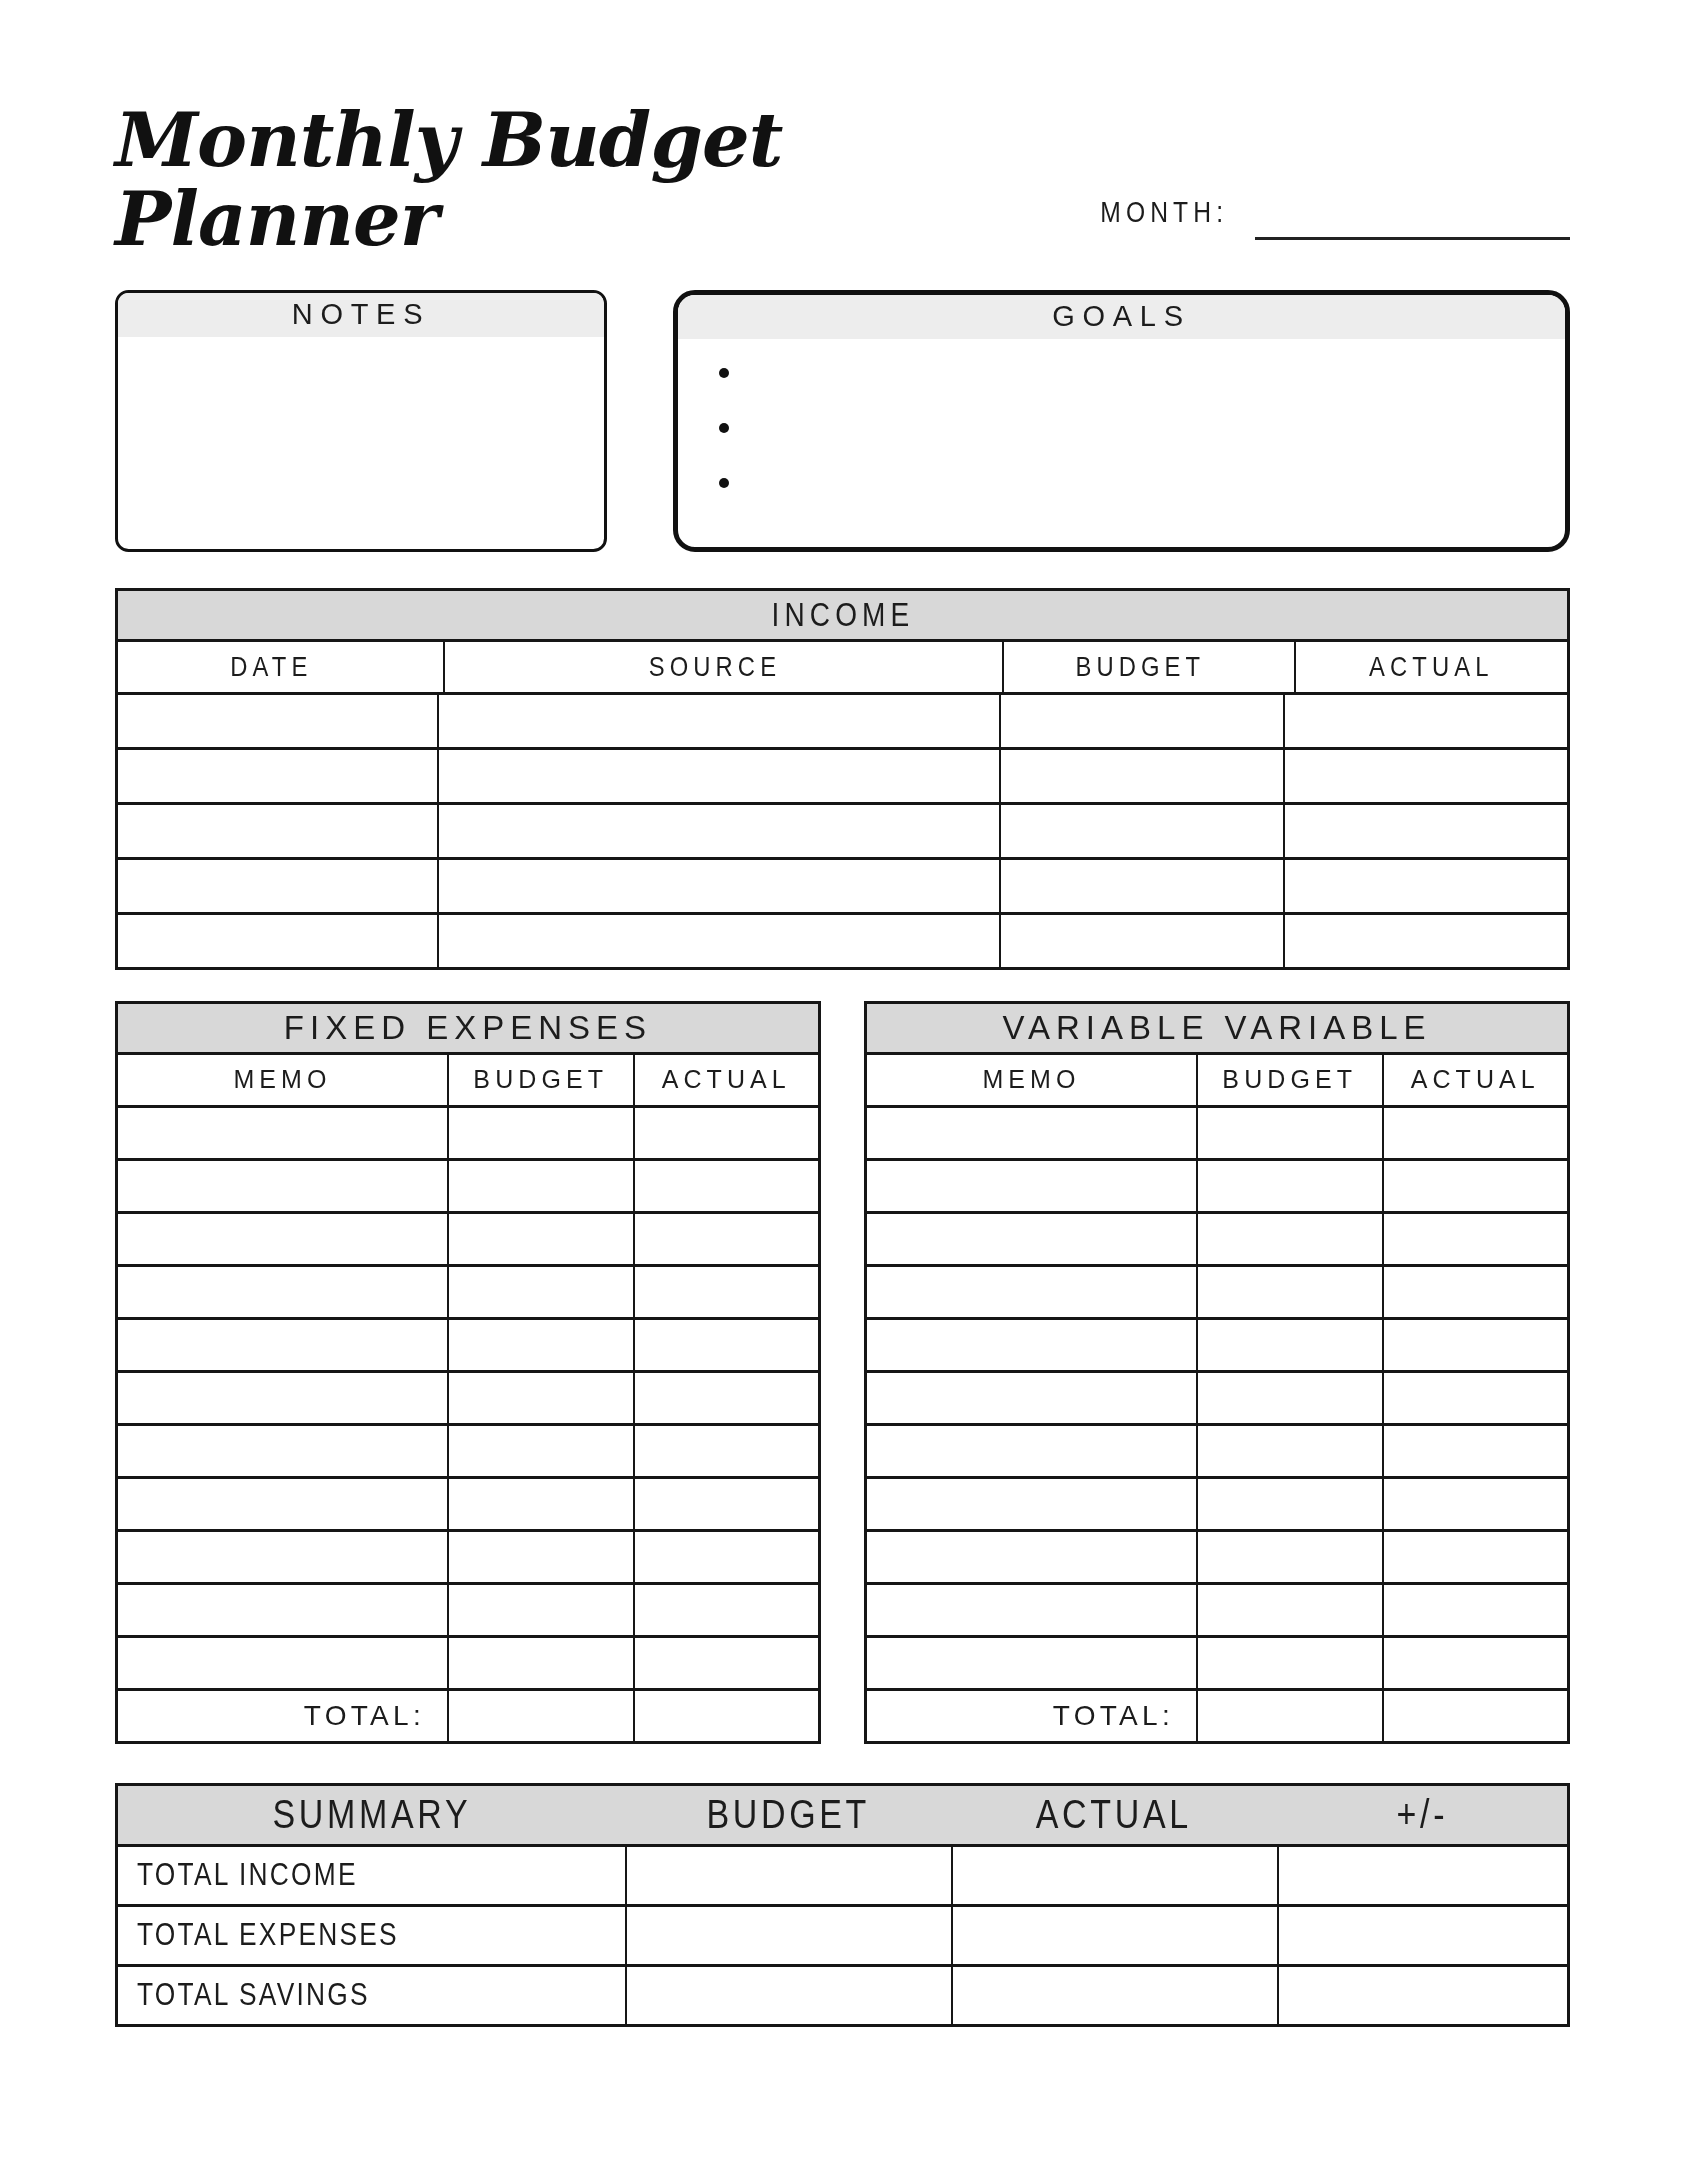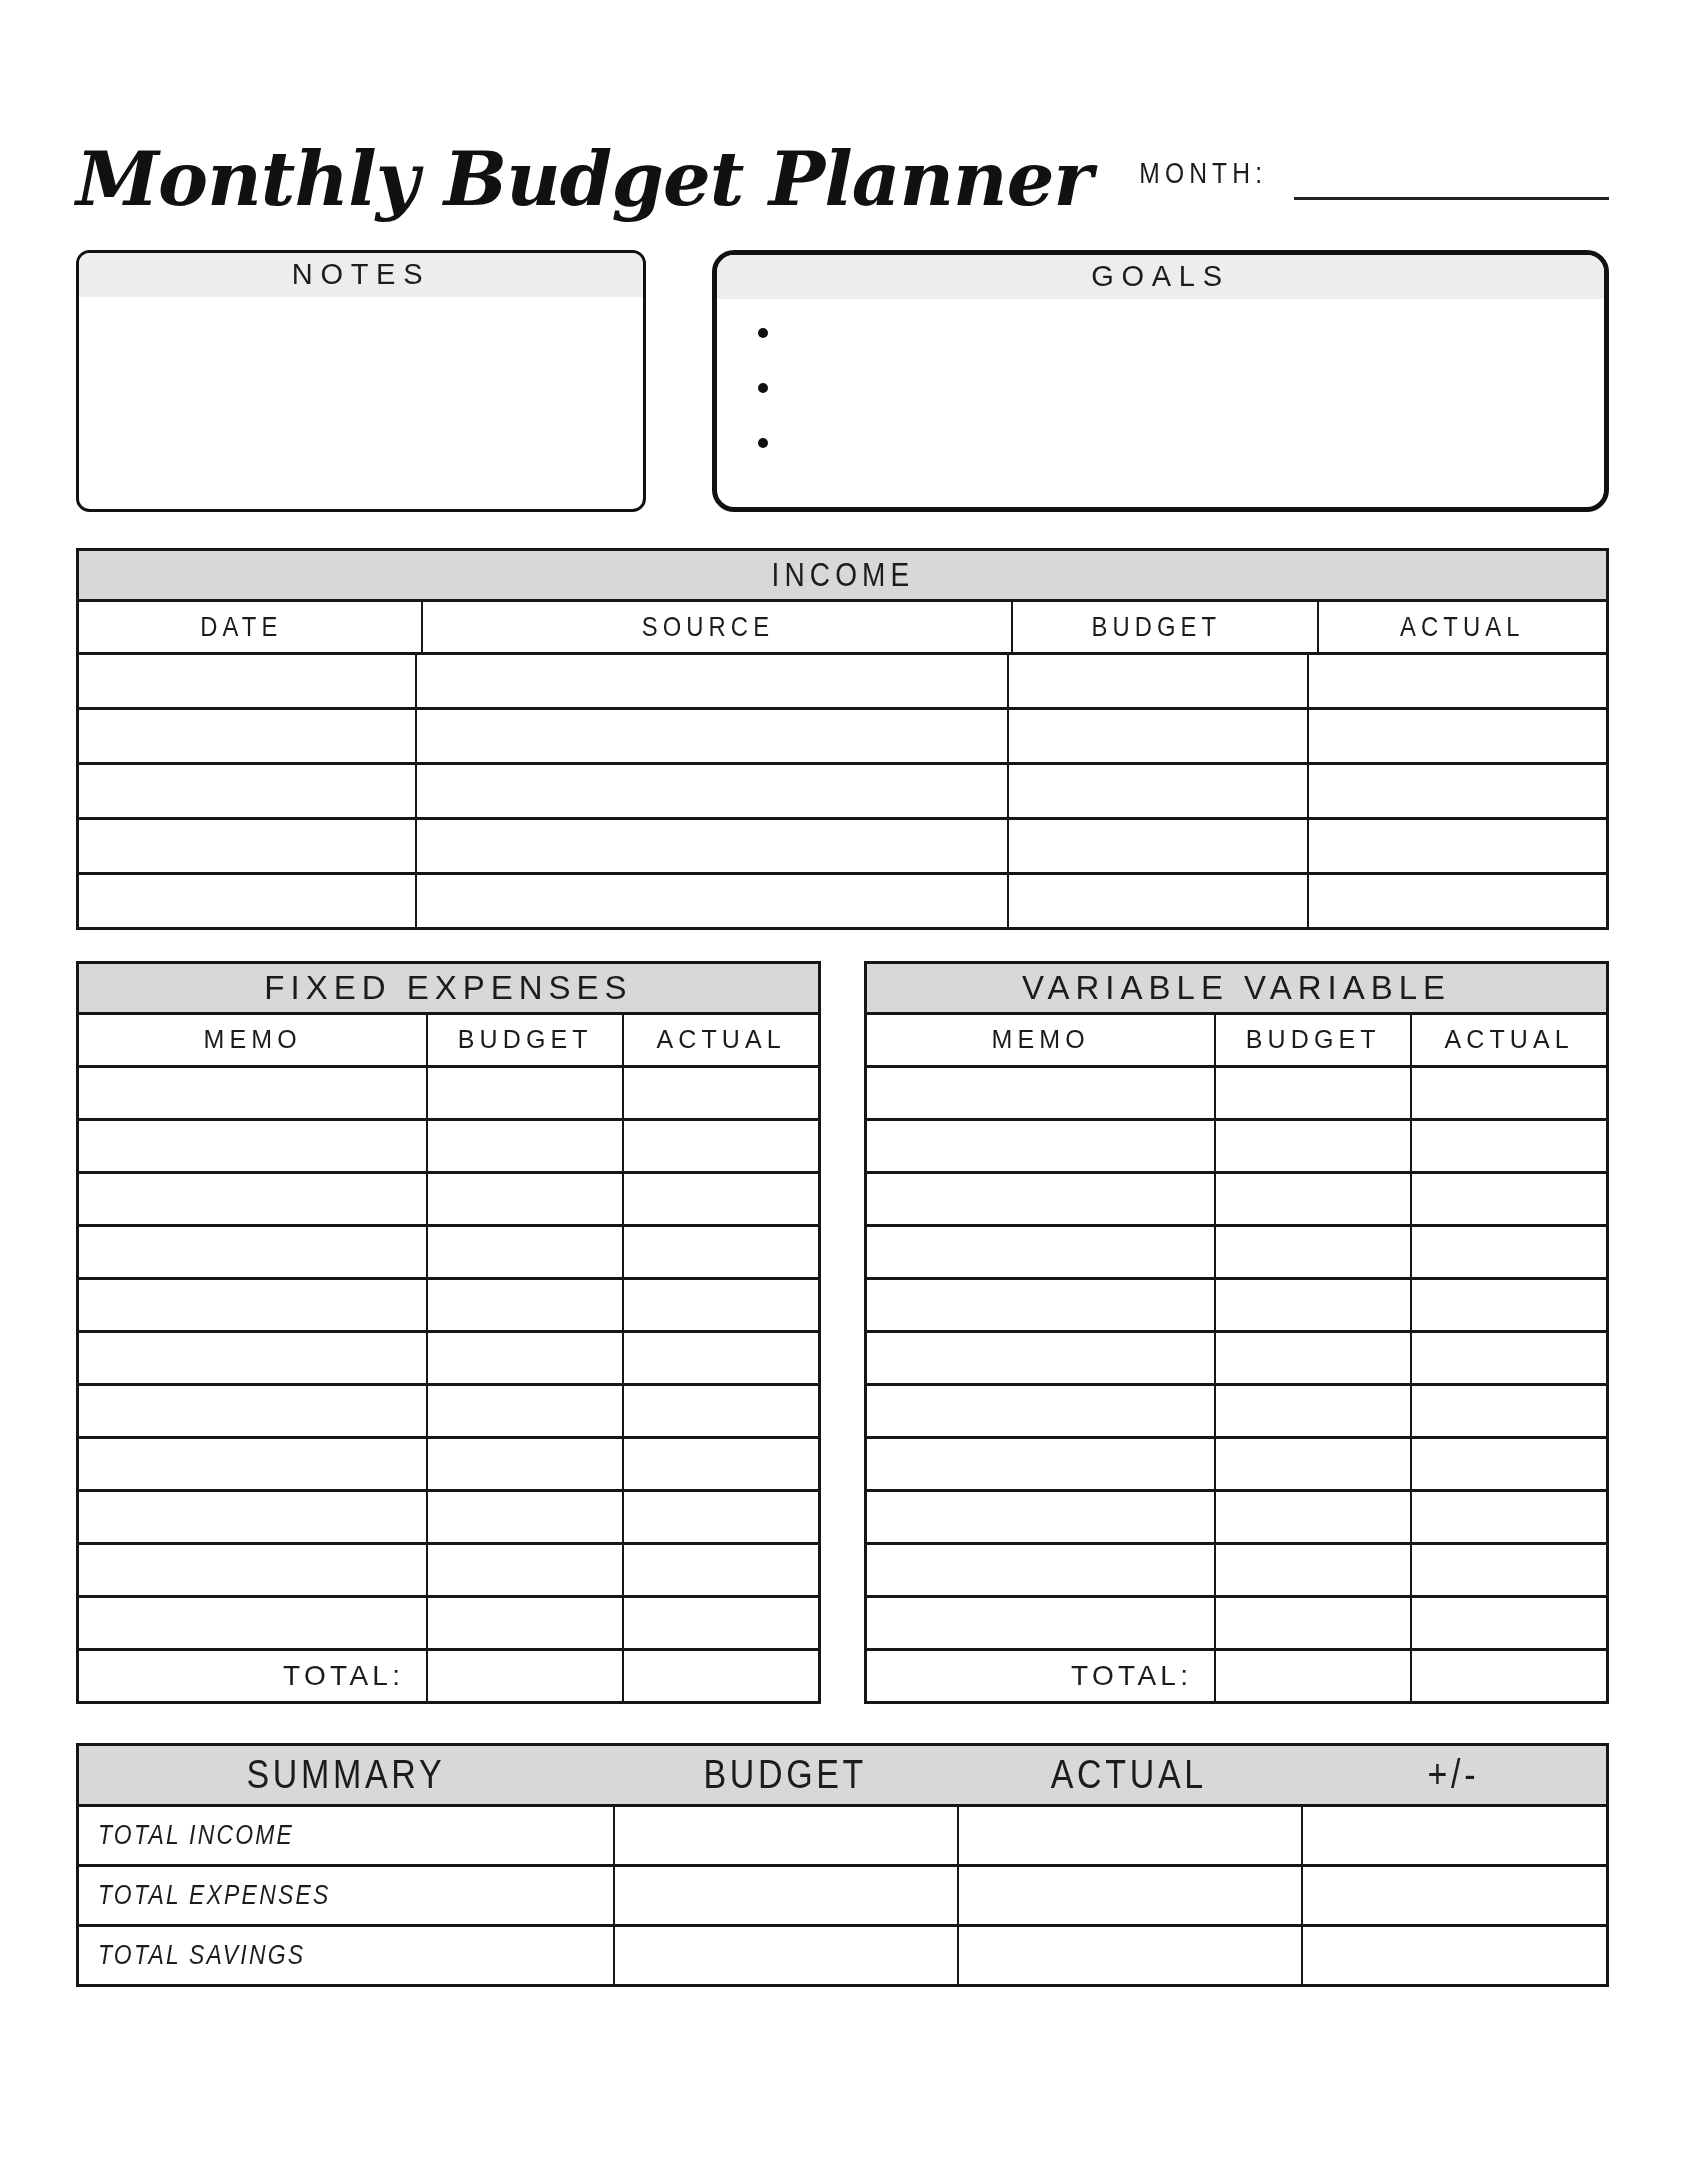--- a/index.html
+++ b/index.html
@@ -4,21 +4,21 @@
 <style>
   :root{
     --header-gray:#d8d8d8;
     --panel-gray:#ededed;
     --line:#161616;
     --ink:#1c1c1c;
   }
   *{box-sizing:border-box;margin:0;padding:0;}
   html,body{width:1685px;height:2181px;background:#ffffff;}
   body{font-family:"Liberation Sans",sans-serif;color:var(--ink);overflow:hidden;}
-  .sheet{width:1685px;height:2093px;padding:0 76px;margin-top:39px;}
+  .sheet{width:1685px;height:2093px;padding:0 115px;}
 
   
   .topbar{display:flex;justify-content:space-between;align-items:flex-end;padding-top:101px;}
   .script-title{font-family:"DejaVu Serif",serif;font-style:italic;font-weight:600;
                 font-size:75px;line-height:1.05;letter-spacing:-0.9px;color:#111;}
   .month{display:flex;align-items:flex-end;gap:15.3px;padding-bottom:19px;}
   .month-label{font-size:29px;letter-spacing:6px;padding-bottom:10.2px;}
   .month-line{width:315px;border-bottom:3.4px solid #222;height:39px;}
 
   
@@ -60,21 +60,21 @@
   .exp-tbl .hcell{font-size:25px;letter-spacing:5.1px;}
   .total-cell{justify-content:flex-end !important;padding-right:22px;font-size:28px;letter-spacing:4.3px;}
 
   
   .summary-tbl{margin-top:39px;}
   .sum-row{grid-template-columns:35fr 22.5fr 22.5fr 20fr;}
   .summary-head{height:58px;background:var(--header-gray);border-top:none;}
   .summary-head .cell + .cell{border-left:none;}
   .summary-head .cell{font-size:40px;letter-spacing:4.3px;}
   .summary-tbl .data-row{height:60px;}
-  .row-label{justify-content:flex-start !important;padding-left:19px;font-size:27px;letter-spacing:2.6px;font-style:italic;}
+  .row-label{justify-content:flex-start !important;padding-left:19px;font-size:31px;letter-spacing:2.6px;}
 </style>
 </head>
 <body>
 
 <div class="sheet">
 
   <div class="topbar">
     <div class="script-title">Monthly Budget Planner</div>
     <div class="month">
       <span class="month-label"><span class="cn">MONTH:</span></span>

